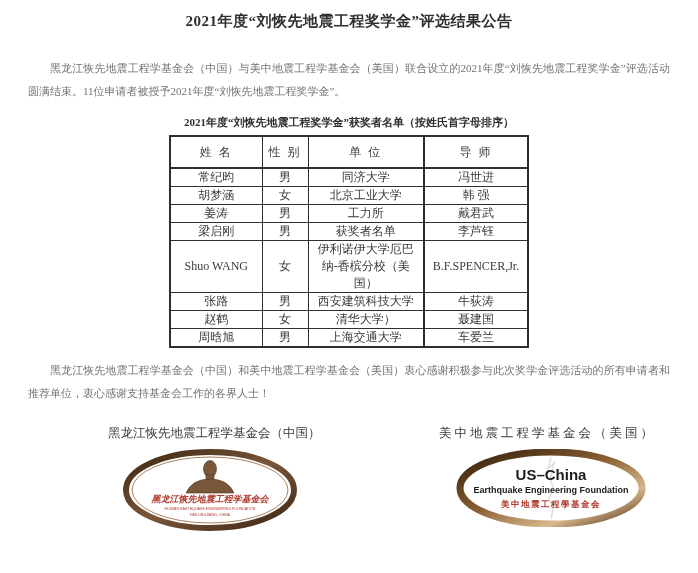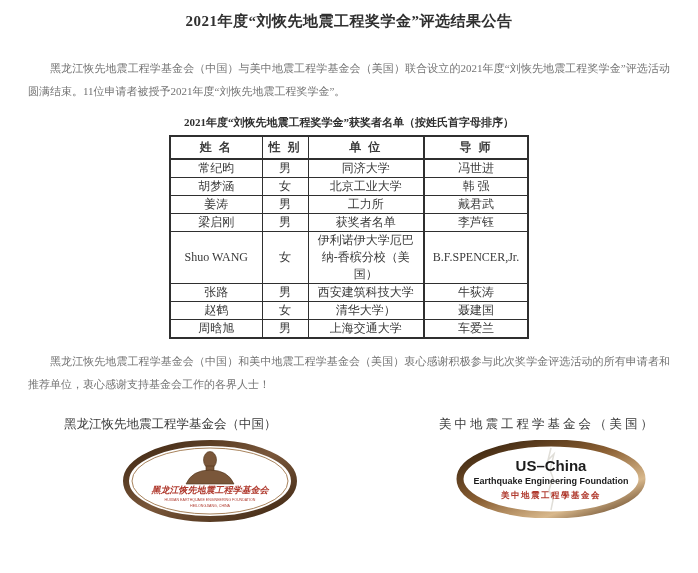--- a/index.html
+++ b/index.html
@@ -24,27 +24,27 @@
   }
   table.winners {
     border-collapse:collapse; margin:5px auto 0;
     border:2px solid #2f2f2f; table-layout:fixed;
   }
   .winners th, .winners td {
     border:1px solid #2f2f2f; text-align:center;
     font-size:12px; padding:0 2px; color:#3a3a3a;
   }
   .winners th {
-    height:23px; font-weight:bold; border-bottom:2px solid #2f2f2f;
+    height:32px; font-weight:normal; border-bottom:2px solid #2f2f2f;
     letter-spacing:2px;
   }
   .winners td { height:17px; }
   .winners th:last-child, .winners td:last-child { border-left:2px solid #2f2f2f; }
   .orgs { display:flex; margin-top:20px; font-size:12.5px; color:#3a3a3a; }
-  .org-left { margin-left:64px; }
+  .org-left { margin-left:108px; }
   .org-right { margin-left:auto; margin-right:42px; letter-spacing:3px; }
   .logos { display:flex; margin-top:7px; align-items:flex-start; }
   .logo-left { margin-left:122px; }
   .logo-right { margin-left:auto; margin-right:52px; }
 </style>
 </head>
 <body>
 
 <div class="title">2021年度“刘恢先地震工程奖学金”评选结果公告</div>
 

